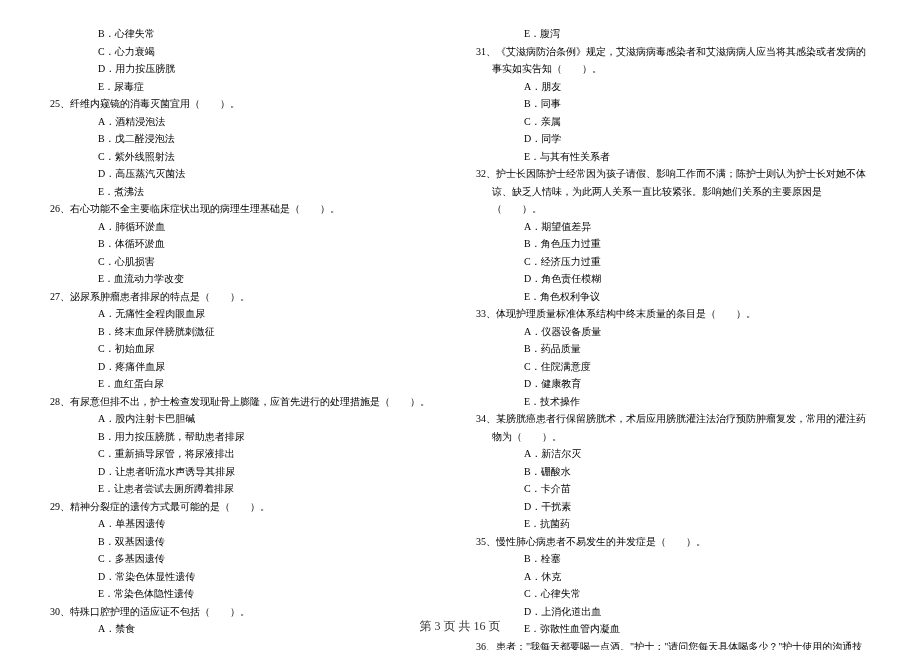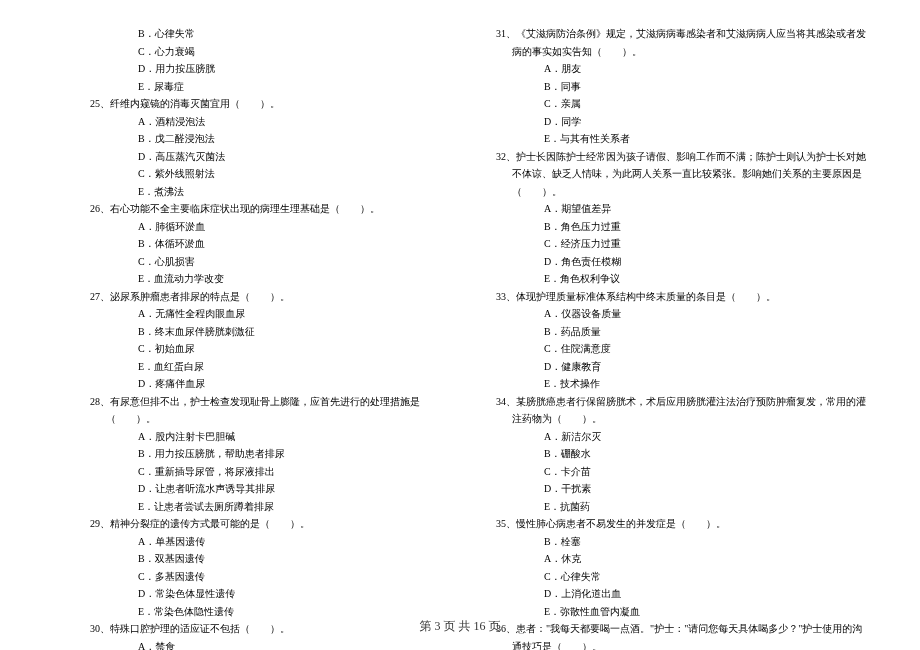--- a/index.html
+++ b/index.html
@@ -14,21 +14,20 @@
       font-family: "SimSun", "宋体", serif;
       font-size: 10px;
       color: #000;
       position: relative;
       padding: 25px 50px 30px 50px;
     }
     .content {
       display: flex;
       gap: 32px;
       height: 580px;
-      margin-left: 40px;
     }
     .column {
       flex: 1;
       line-height: 1.75;
     }
     .line {
       white-space: nowrap;
     }
     .option {
       padding-left: 48px;
@@ -54,36 +53,36 @@
 <div class="content">
   <div class="column">
     <div class="line option">B．心律失常</div>
     <div class="line option">C．心力衰竭</div>
     <div class="line option">D．用力按压膀胱</div>
     <div class="line option">E．尿毒症</div>
 
     <div class="line question">25、纤维内窥镜的消毒灭菌宜用（　　）。</div>
     <div class="line option">A．酒精浸泡法</div>
     <div class="line option">B．戊二醛浸泡法</div>
+    <div class="line option">C．紫外线照射法</div>
     <div class="line option">D．高压蒸汽灭菌法</div>
-    <div class="line option">C．紫外线照射法</div>
     <div class="line option">E．煮沸法</div>
 
     <div class="line question">26、右心功能不全主要临床症状出现的病理生理基础是（　　）。</div>
     <div class="line option">A．肺循环淤血</div>
     <div class="line option">B．体循环淤血</div>
     <div class="line option">C．心肌损害</div>
     <div class="line option">E．血流动力学改变</div>
 
     <div class="line question">27、泌尿系肿瘤患者排尿的特点是（　　）。</div>
     <div class="line option">A．无痛性全程肉眼血尿</div>
     <div class="line option">B．终末血尿伴膀胱刺激征</div>
     <div class="line option">C．初始血尿</div>
+    <div class="line option">D．疼痛伴血尿</div>
     <div class="line option">E．血红蛋白尿</div>
-    <div class="line option">D．疼痛伴血尿</div>
 
     <div class="line question">28、有尿意但排不出，护士检查发现耻骨上膨隆，应首先进行的处理措施是（　　）。</div>
     <div class="line option">A．股内注射卡巴胆碱</div>
     <div class="line option">B．用力按压膀胱，帮助患者排尿</div>
     <div class="line option">C．重新插导尿管，将尿液排出</div>
     <div class="line option">D．让患者听流水声诱导其排尿</div>
     <div class="line option">E．让患者尝试去厕所蹲着排尿</div>
 
     <div class="line question">29、精神分裂症的遗传方式最可能的是（　　）。</div>
     <div class="line option">A．单基因遗传</div>
@@ -91,20 +90,21 @@
     <div class="line option">C．多基因遗传</div>
     <div class="line option">D．常染色体显性遗传</div>
     <div class="line option">E．常染色体隐性遗传</div>
 
     <div class="line question">30、特殊口腔护理的适应证不包括（　　）。</div>
     <div class="line option">A．禁食</div>
 
   </div>
 
   <div class="column">
+    <div class="line option">E．腹泻</div>
 
     <div class="question">31、《艾滋病防治条例》规定，艾滋病病毒感染者和艾滋病病人应当将其感染或者发病的事实如实告知（　　）。</div>
     <div class="line option">A．朋友</div>
     <div class="line option">B．同事</div>
     <div class="line option">C．亲属</div>
     <div class="line option">D．同学</div>
     <div class="line option">E．与其有性关系者</div>
 
     <div class="question">32、护士长因陈护士经常因为孩子请假、影响工作而不满；陈护士则认为护士长对她不体谅、缺乏人情味，为此两人关系一直比较紧张。影响她们关系的主要原因是（　　）。</div>
     <div class="line option">A．期望值差异</div>

